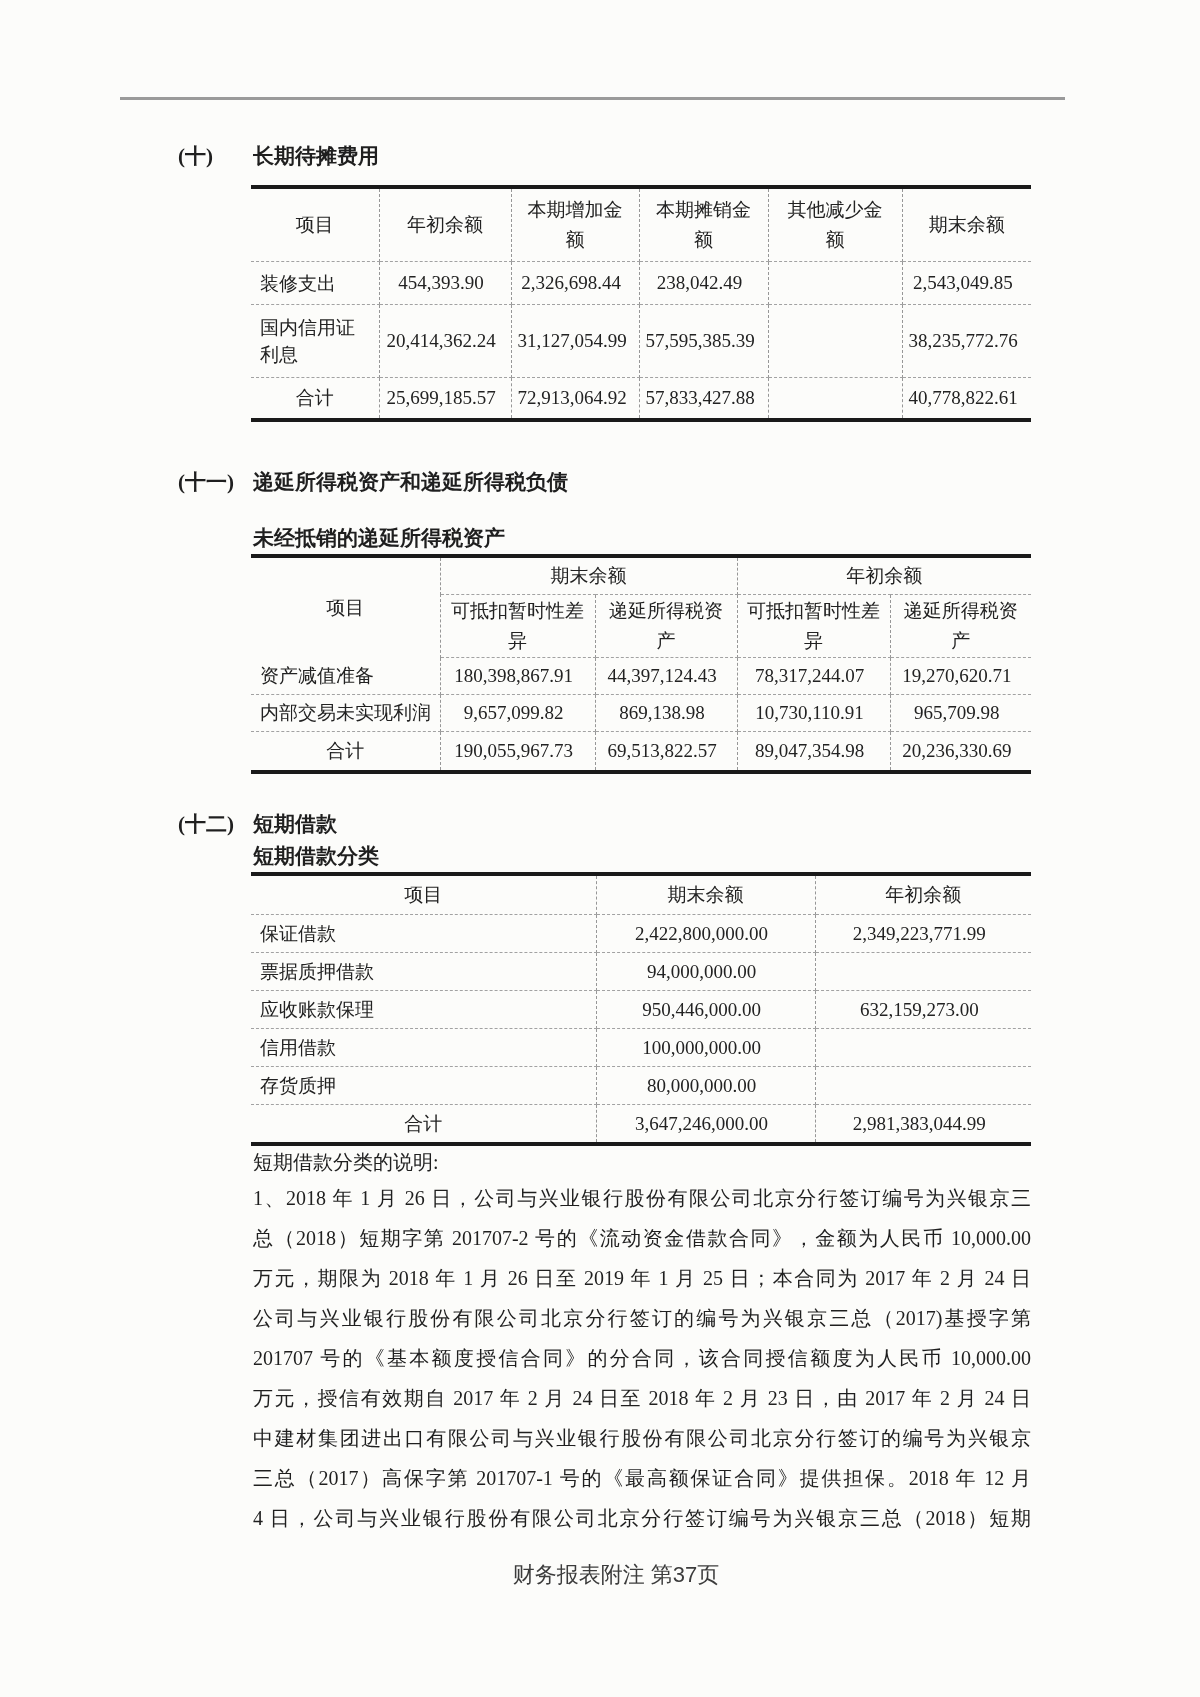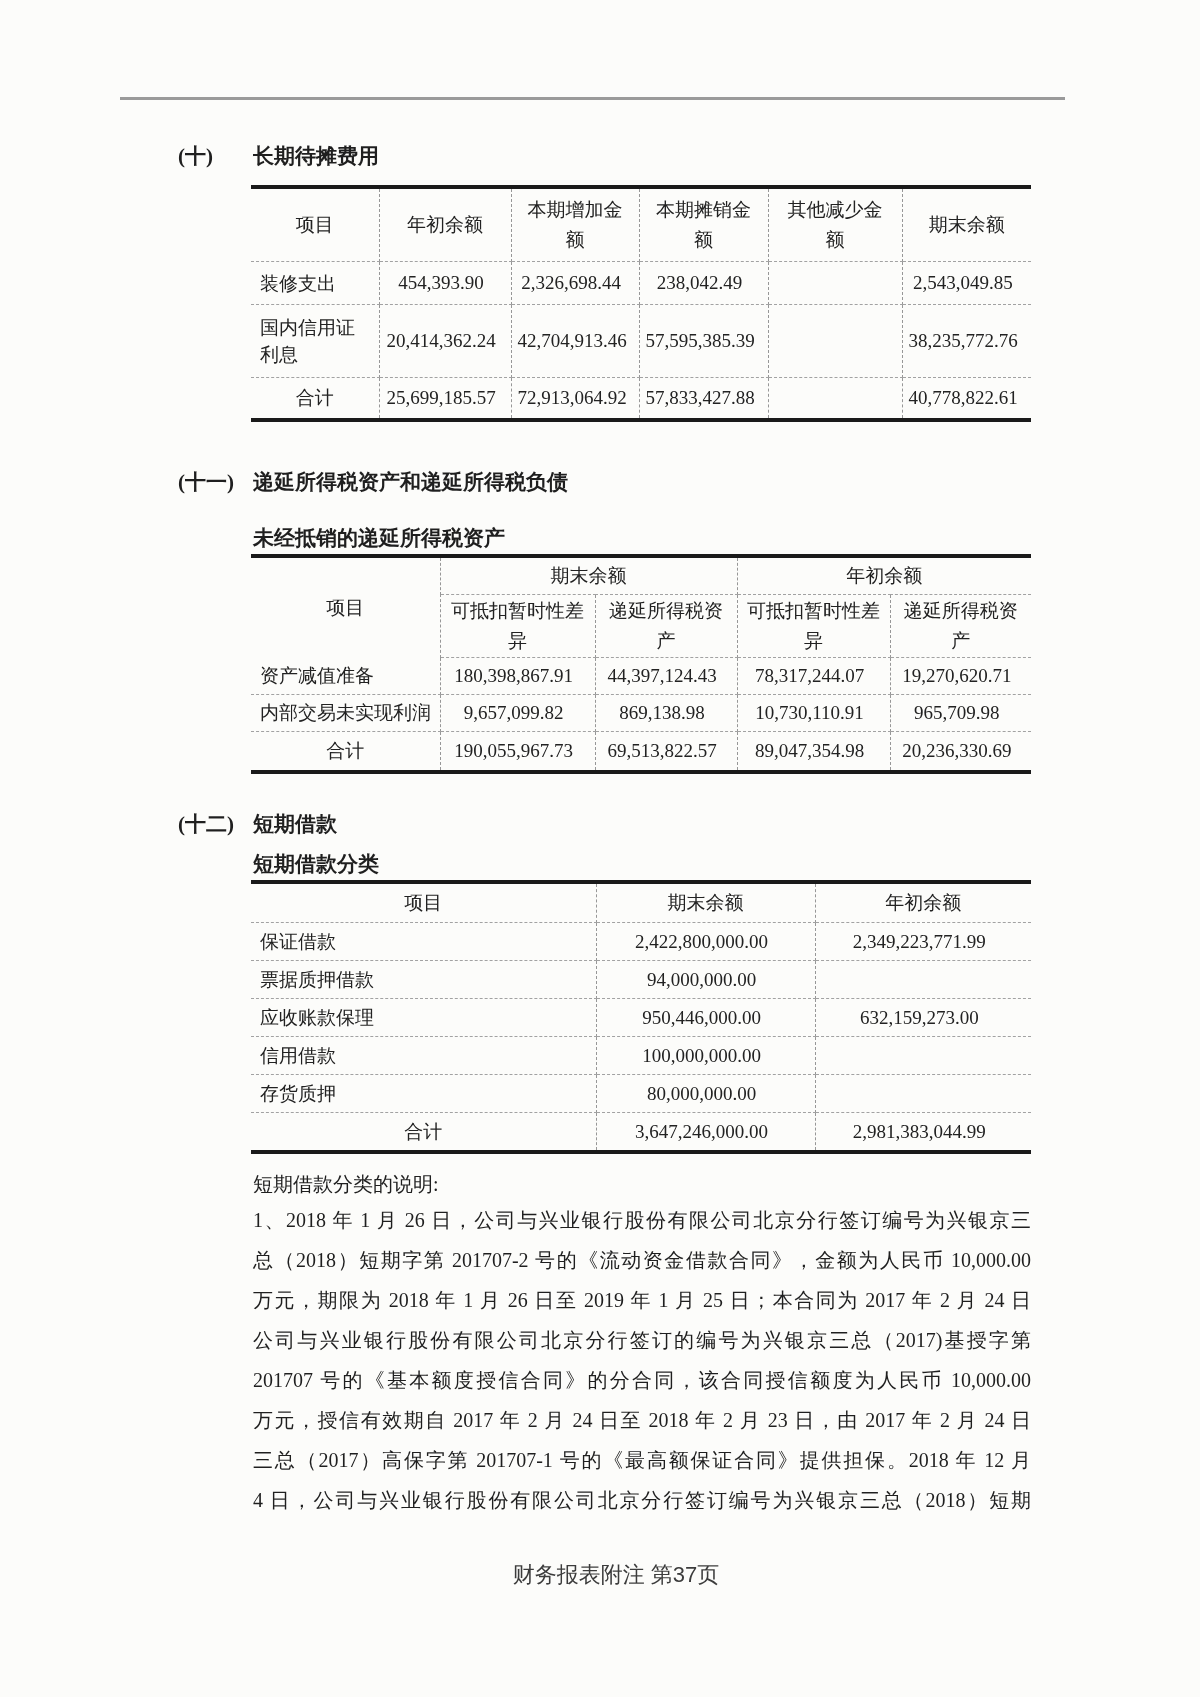--- a/index.html
+++ b/index.html
@@ -22,21 +22,21 @@
     border-top:4px solid #1a1a1a;border-bottom:4px solid #1a1a1a;
     font-size:19px;color:#222;
   }
   th,td{font-weight:normal;padding:0 6px;vertical-align:middle;overflow:hidden;}
   .vline{border-right:1px dashed #979797;}
   .hline{border-bottom:1px dashed #a2a2a2;}
   .hdr{text-align:center;white-space:pre-line;line-height:30px;}
   .lbl{text-align:left;padding-left:9px;white-space:pre-line;line-height:27px;}
   .ctr{text-align:center;}
   .num{text-align:center;padding-right:14px;font-family:"Liberation Serif","DejaVu Serif",serif;}
-  .notes-title{margin-left:75px;margin-top:14px;line-height:32px;font-size:20px;}
+  .notes-title{margin-left:75px;line-height:32px;font-size:20px;}
   .notes{margin-left:75px;width:778px;font-size:20px;}
   .note-line{line-height:40px;text-align:justify;text-align-last:justify;}
   .footer{position:absolute;top:1560px;left:16px;width:100%;text-align:center;
           font-size:22px;color:#3c3c3c;font-family:"Liberation Sans","DejaVu Sans",sans-serif;}
 </style>
 </head>
 <body>
 
 <div class="top-rule"></div>
 
@@ -71,21 +71,21 @@
       <td class="num vline hline">454,393.90</td>
       <td class="num vline hline">2,326,698.44</td>
       <td class="num vline hline">238,042.49</td>
       <td class="num vline hline"></td>
       <td class="num hline">2,543,049.85</td>
     </tr>
     <tr>
       <td class="lbl vline hline" style="height:72px">国内信用证
 利息</td>
       <td class="num vline hline">20,414,362.24</td>
-      <td class="num vline hline">42,704,913.46</td>
+      <td class="num vline hline">31,127,054.99</td>
       <td class="num vline hline">57,595,385.39</td>
       <td class="num vline hline"></td>
       <td class="num hline">38,235,772.76</td>
     </tr>
     <tr>
       <td class="ctr vline" style="height:40px">合计</td>
       <td class="num vline">25,699,185.57</td>
       <td class="num vline">72,913,064.92</td>
       <td class="num vline">57,833,427.88</td>
       <td class="num vline"></td>
@@ -148,21 +148,21 @@
     </tr>
   </tbody>
     </table>
 </div>
 
 <div class="section" id="sec12">
   <div class="sec-head">
     <span class="sec-label">(十二)</span>
     <span>短期借款</span>
   </div>
-  <div class="subtitle" style="margin-top:8px">短期借款分类</div>
+  <div class="subtitle" style="margin-top:0">短期借款分类</div>
   <table style="margin-top:0">
     <colgroup>
         <col style="width:345px">
         <col style="width:219px">
         <col style="width:216px">
       </colgroup>
     <tbody>
         <tr>
       <th class="hdr vline hline" style="height:38px">项目</th>
       <th class="hdr vline hline">期末余额</th>
@@ -201,18 +201,19 @@
   </tbody>
     </table>
   <div class="notes-title">短期借款分类的说明:</div>
   <div class="notes">
     <div class="note-line">1、2018 年 1 月 26 日，公司与兴业银行股份有限公司北京分行签订编号为兴银京三</div>
     <div class="note-line">总（2018）短期字第 201707-2 号的《流动资金借款合同》，金额为人民币 10,000.00</div>
     <div class="note-line">万元，期限为 2018 年 1 月 26 日至 2019 年 1 月 25 日；本合同为 2017 年 2 月 24 日</div>
     <div class="note-line">公司与兴业银行股份有限公司北京分行签订的编号为兴银京三总（2017)基授字第</div>
     <div class="note-line">201707 号的《基本额度授信合同》的分合同，该合同授信额度为人民币 10,000.00</div>
     <div class="note-line">万元，授信有效期自 2017 年 2 月 24 日至 2018 年 2 月 23 日，由 2017 年 2 月 24 日</div>
+    <div class="note-line">中建材集团进出口有限公司与兴业银行股份有限公司北京分行签订的编号为兴银京</div>
     <div class="note-line">三总（2017）高保字第 201707-1 号的《最高额保证合同》提供担保。2018 年 12 月</div>
     <div class="note-line">4 日，公司与兴业银行股份有限公司北京分行签订编号为兴银京三总（2018）短期</div>
   </div>
 </div>
 
 <div class="footer">财务报表附注 第37页</div>
 
 </body></html>

